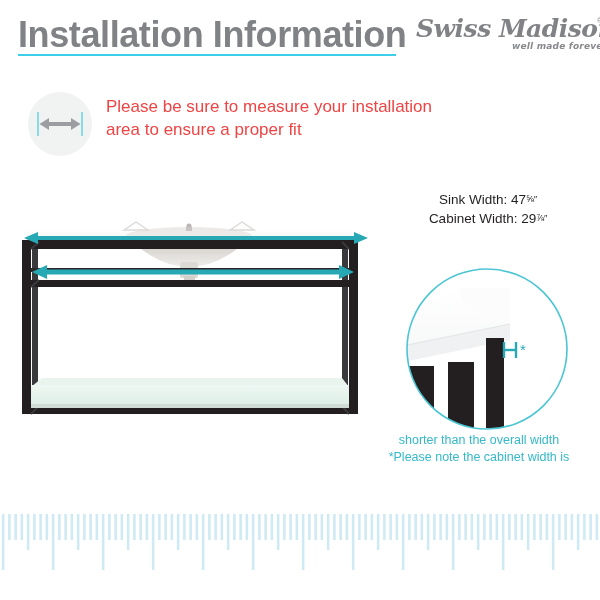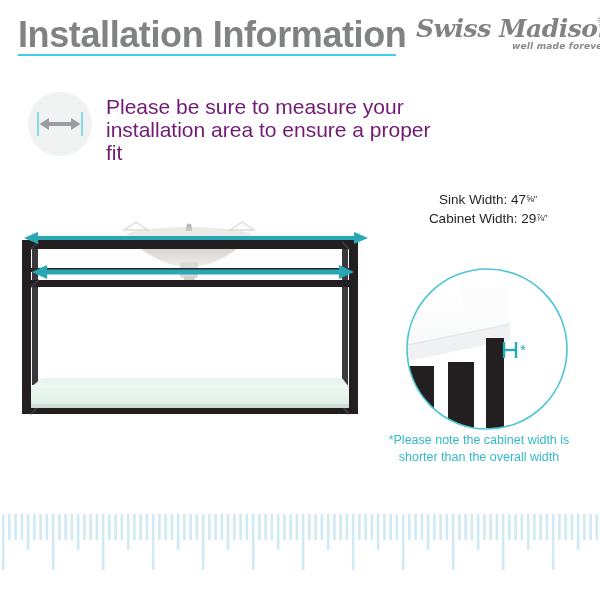--- a/index.html
+++ b/index.html
@@ -105,23 +105,23 @@
     left: 8px;
     top: 18px;
     width: 48px;
     height: 28px;
   }
   #measure-text {
     position: absolute;
     left: 78px;
     top: 3px;
     width: 345px;
-    font-size: 21px;
+    font-size: 17px;
     line-height: 23px;
-    color: #701a75;
+    color: #ef4444;
   }
 
   
   #dimensions {
     position: absolute;
     left: 378px;
     top: 190px;
     width: 220px;
   }
   .dimension-line {
@@ -336,22 +336,22 @@
     <g>
       <line x1="100" y1="76" x2="100" y2="92" stroke="#27a9b5" stroke-width="2.4"></line>
       <line x1="112" y1="76" x2="112" y2="92" stroke="#27a9b5" stroke-width="2.4"></line>
       <line x1="100" y1="84" x2="112" y2="84" stroke="#27a9b5" stroke-width="2.4"></line>
     </g>
     <text x="116" y="89" font-family="Liberation Sans, sans-serif" font-size="15" fill="#27a9b5">*</text>
   </svg>
 </div>
 
 <div id="footnote">
+  <div>shorter than the overall width</div>
   <div>*Please note the cabinet width is</div>
-  <div>shorter than the overall width</div>
 </div>
 
 <svg id="ruler" viewBox="0 0 600 88">
     <line x1="3.13" y1="2" x2="3.13" y2="58" stroke="#cfeaf2" stroke-width="2.6"></line>
     <line x1="9.38" y1="2" x2="9.38" y2="28" stroke="#cfeaf2" stroke-width="2.6"></line>
     <line x1="15.63" y1="2" x2="15.63" y2="28" stroke="#cfeaf2" stroke-width="2.6"></line>
     <line x1="21.88" y1="2" x2="21.88" y2="28" stroke="#cfeaf2" stroke-width="2.6"></line>
     <line x1="28.13" y1="2" x2="28.13" y2="38" stroke="#cfeaf2" stroke-width="2.6"></line>
     <line x1="34.38" y1="2" x2="34.38" y2="28" stroke="#cfeaf2" stroke-width="2.6"></line>
     <line x1="40.63" y1="2" x2="40.63" y2="28" stroke="#cfeaf2" stroke-width="2.6"></line>

